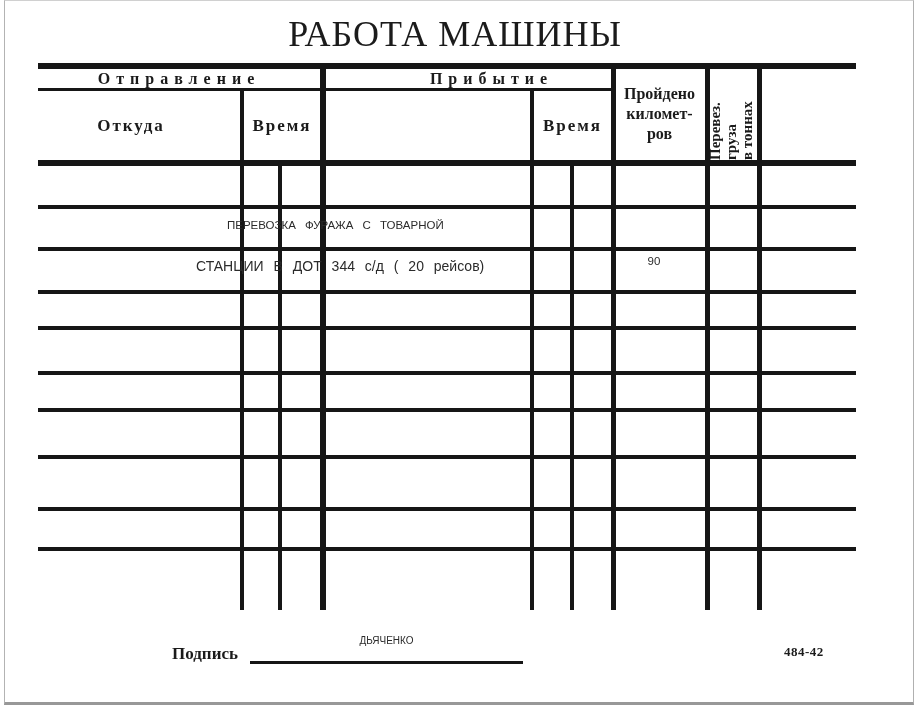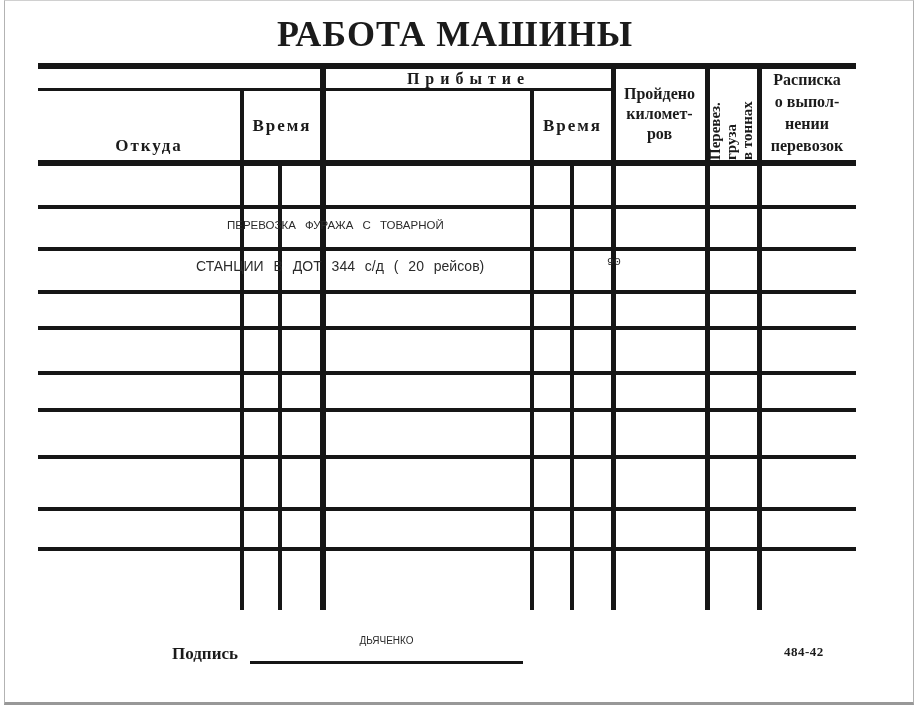--- a/index.html
+++ b/index.html
@@ -9,73 +9,70 @@
   }
   .scan-frame{
     position:absolute;left:4px;top:0;width:908px;height:701px;
     border-left:1px solid #b3b3b3;border-top:1px solid #d0d0d0;
     border-right:1px solid #b0b0b0;border-bottom:3px solid #989898;
     pointer-events:none;
   }
   .ln{position:absolute;background:#161616;}
   .title{
     position:absolute;left:0;width:910px;top:13px;text-align:center;
-    font-size:36px;font-weight:bold;letter-spacing:1px;white-space:nowrap;
+    font-size:36px;font-weight:normal;letter-spacing:1px;white-space:nowrap;
   }
   .hcell{position:absolute;text-align:center;font-weight:bold;white-space:pre-line;}
   .group{top:70px;font-size:16px;letter-spacing:6px;}
   #g-dep{left:38px;width:282px;}
-  #g-arr{left:326px;width:285px;}
+  #g-arr{left:326px;width:285px;padding-left:23px;}
   .colh{top:116px;font-size:17px;letter-spacing:2px;}
-  #c-from{left:48px;width:202px;margin-top:20px;}
+  #c-from{left:30px;width:202px;}
   #c-tdep{left:244px;width:76px;}
   #c-to{left:326px;width:204px;letter-spacing:5px;}
   #c-tarr{left:534px;width:77px;}
   #c-km{left:614px;width:91px;top:84px;font-size:16px;line-height:20px;letter-spacing:0;}
   #c-cargo{
     left:683px;top:88px;width:96px;height:48px;
     transform:rotate(-90deg);transform-origin:center;
     font-size:15px;line-height:16px;text-align:left;letter-spacing:0;
   }
   #c-rec{left:758px;width:98px;top:69px;font-size:16px;line-height:22px;letter-spacing:0;}
   .typed{
     position:absolute;font-family:"Liberation Sans","DejaVu Sans",sans-serif;
     color:#2b2b2b;z-index:2;white-space:nowrap;
   }
   #desc1{left:227px;top:219px;font-size:11.5px;word-spacing:6px;}
   #desc2{left:196px;top:258px;font-size:14px;word-spacing:6px;}
-  #kmval{left:607px;width:94px;top:255px;font-size:11.5px;font-family:Liberation Mono, monospace;}
+  #kmval{left:607px;width:94px;top:255px;font-size:11.5px;text-align:center;}
   #sig-name{left:250px;width:273px;top:635px;font-size:10px;text-align:center;}
   #sig-label{position:absolute;left:172px;top:644px;font-size:17px;font-weight:bold;}
   #sig-line{left:250px;top:661px;width:273px;height:3px;}
   #form-code{position:absolute;left:784px;top:644px;font-size:13px;font-weight:bold;letter-spacing:0.5px;}
 </style>
 </head>
 <body>
 
 <div class="page">
   <div class="scan-frame"></div>
 
   <div class="title">РАБОТА МАШИНЫ</div>
 
+  <div class="hcell group" id="g-dep">Отправление</div>
   <div class="hcell group" id="g-arr">Прибытие</div>
 
   <div class="hcell colh" id="c-from">Откуда</div>
   <div class="hcell colh" id="c-tdep">Время</div>
   <div class="hcell colh" id="c-tarr">Время</div>
   <div class="hcell" id="c-km">Пройдено
 километ-
 ров</div>
   <div class="hcell" id="c-cargo">Перевез.
 груза
 в тоннах</div>
-  <div class="hcell" id="c-rec">Расписка
-о выпол-
-нении
-перевозок</div>
 
   <div class="typed" id="desc1">ПЕРЕВОЗКА ФУРАЖА С ТОВАРНОЙ</div>
   <div class="typed" id="desc2">СТАНЦИИ В ДОТ 344 с/д ( 20 рейсов)</div>
   <div class="typed" id="kmval">90</div>
 
   <div id="sig-label">Подпись</div>
   <div class="typed" id="sig-name">ДЬЯЧЕНКО</div>
   <div class="ln" id="sig-line"></div>
   <div id="form-code">484-42</div>
 <div class="ln" style="left: 38px; top: 63px; width: 818px; height: 6px;"></div>

